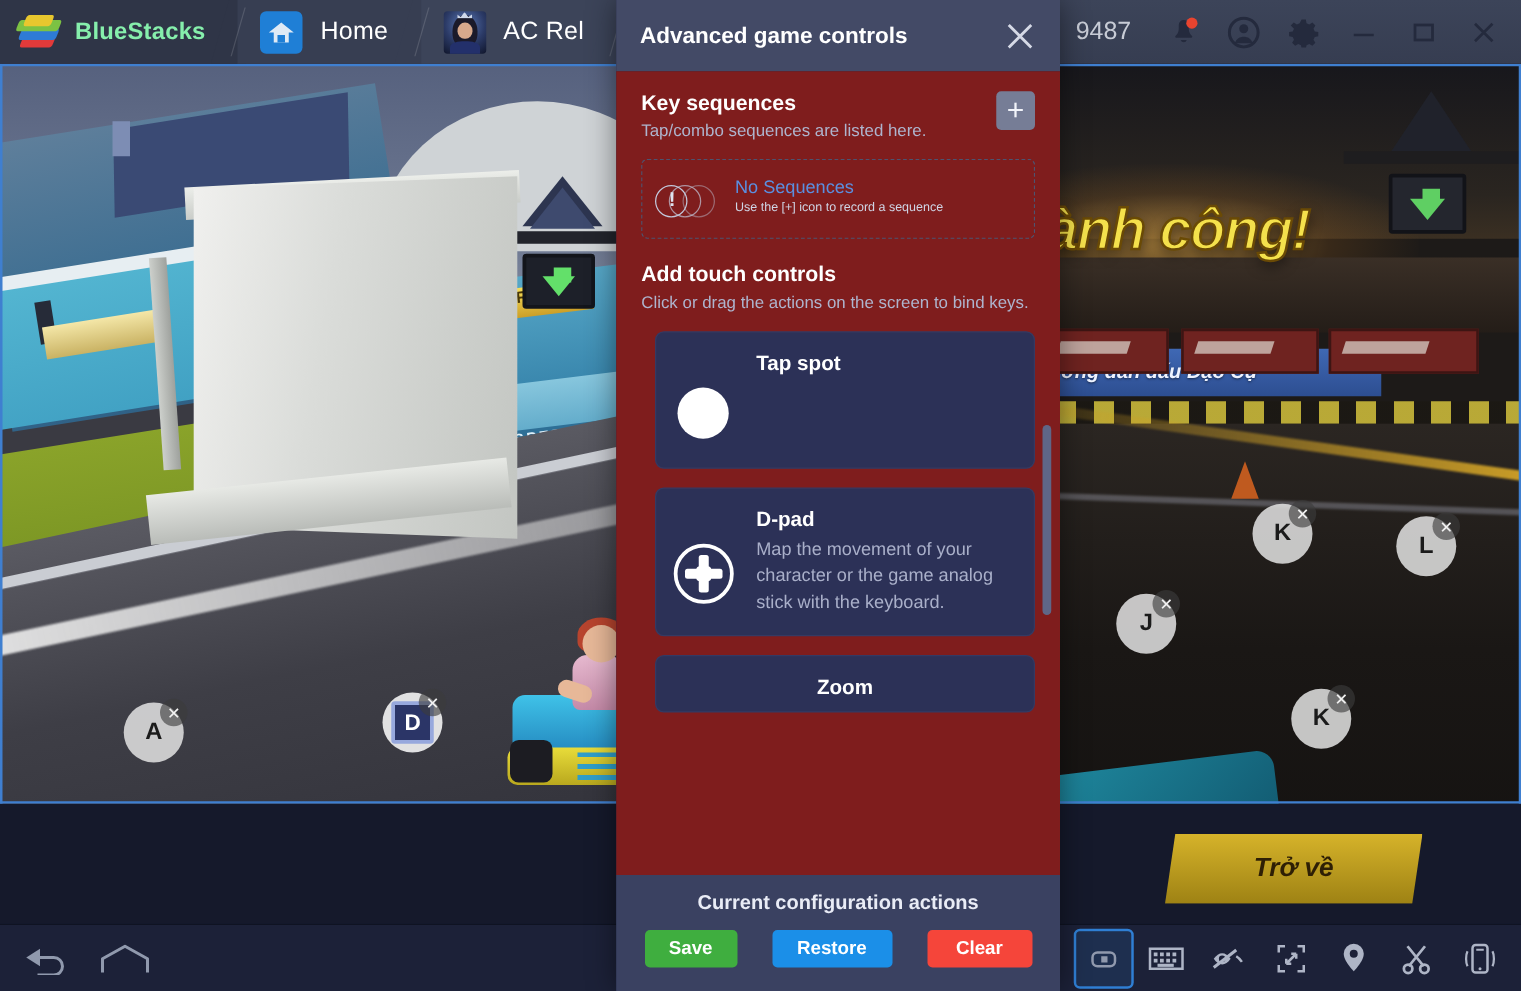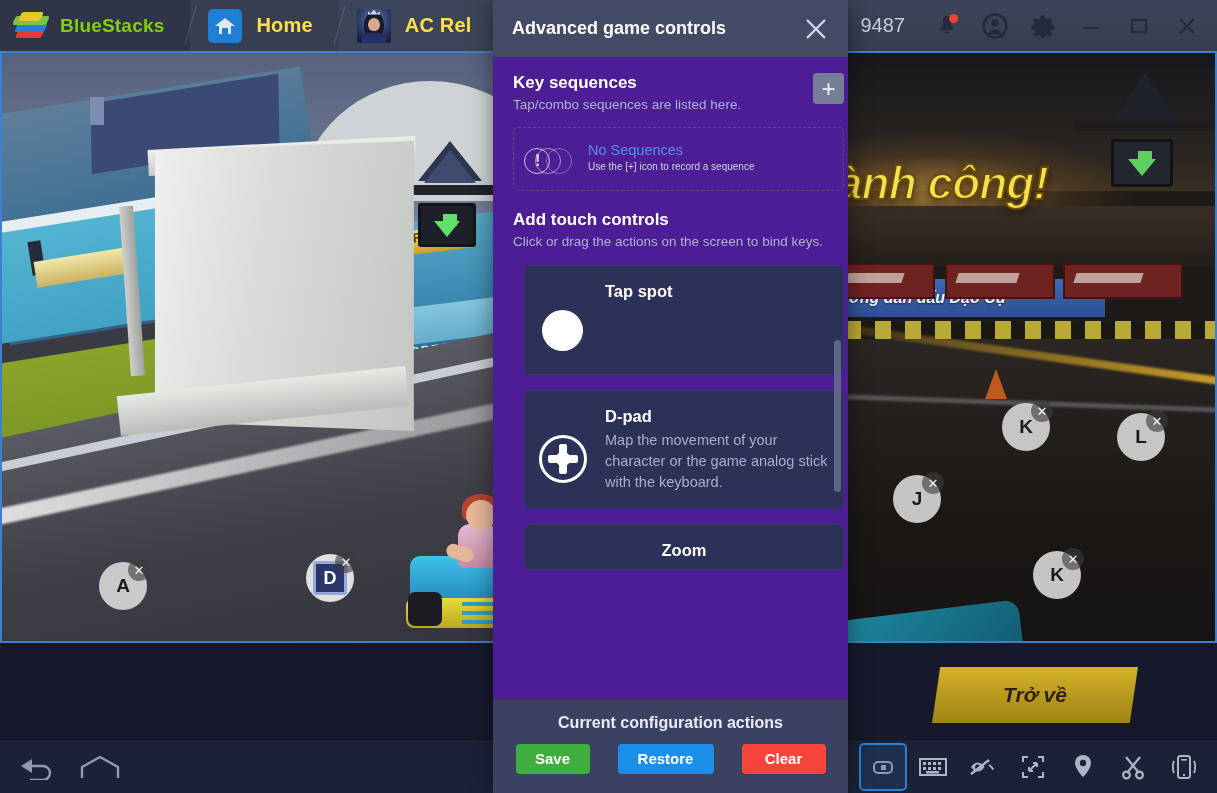--- a/index.html
+++ b/index.html
@@ -27,24 +27,24 @@
   .tb-tab.game { background: #3c4459; }
   .tb-tab .skew {
     position: absolute; right: -14px; top: 0; width: 28px; height: 51px;
     background: inherit; transform: skewX(-16deg);
   }
   .tb-tab .seam {
     position: absolute; right: -1px; top: 6px; width: 1px; height: 39px;
     background: rgba(255,255,255,0.14); transform: skewX(-16deg); z-index: 3;
   }
   .tb-label {
-    font-size: 20px; color: #fde047; letter-spacing: .2px;
-    white-space: nowrap; position: relative; z-index: 2; font-weight: bold;
-  }
-  .tb-tab.app .tb-label { color: #84cc16; font-weight: 600; font-size: 19px; }
+    font-size: 20px; color: #ffffff; letter-spacing: .2px;
+    white-space: nowrap; position: relative; z-index: 2;
+  }
+  .tb-tab.app .tb-label { color: #86efac; font-weight: 600; font-size: 19px; }
 
   .bs-logo { width: 34px; height: 26px; position: relative; margin-right: 12px; flex: none; }
   .bs-logo i { position: absolute; left: 0; width: 34px; height: 9px; border-radius: 2px/3px;
     transform: skewX(-22deg); display: block; }
   .bs-logo i.r { background: #e23a3a; top: 16px; width: 26px; left: 3px; }
   .bs-logo i.b { background: #2e7bd6; top: 10px; width: 30px; left: 2px; }
   .bs-logo i.g { background: #7cc243; top: 3px; width: 34px; left: 0px; }
   .bs-logo i.y { background: #e8c72e; top: -1px; width: 22px; left: 6px; }
 
   .home-icon {
@@ -282,22 +282,22 @@
     box-shadow: 0 0 22px rgba(0,0,0,.45);
   }
   .dlg-head {
     height:57px; background:#434a66; display:flex; align-items:center;
     padding: 0 14px 0 19px; flex:none;
   }
   .dlg-title { font-size:18px; font-weight:700; color:#ffffff; }
   .dlg-close { margin-left:auto; width:36px; height:36px; display:flex;
     align-items:center; justify-content:center; }
   .dlg-body {
-    flex:1; position:relative; overflow:hidden; padding: 16px 4px 0 20px;
-    background:#4c1d95;
+    flex:1; position:relative; overflow:hidden; padding: 16px 20px 0 20px;
+    background:#7f1d1d;
   }
   .sec-title { font-size:17px; font-weight:700; color:#ffffff; margin-bottom:3px; }
   .sec-sub { font-size:13.5px; color:#aeb4cd; line-height:1.35; }
   .row-head { display:flex; align-items:flex-start; }
   .plus-btn {
     margin-left:auto; width:31px; height:31px; border-radius:4px; background:#767d96;
     display:flex; align-items:center; justify-content:center; flex:none;
     color:#f2f4fa; font-size:24px; line-height:1; font-weight:400;
   }
   .noseq {

